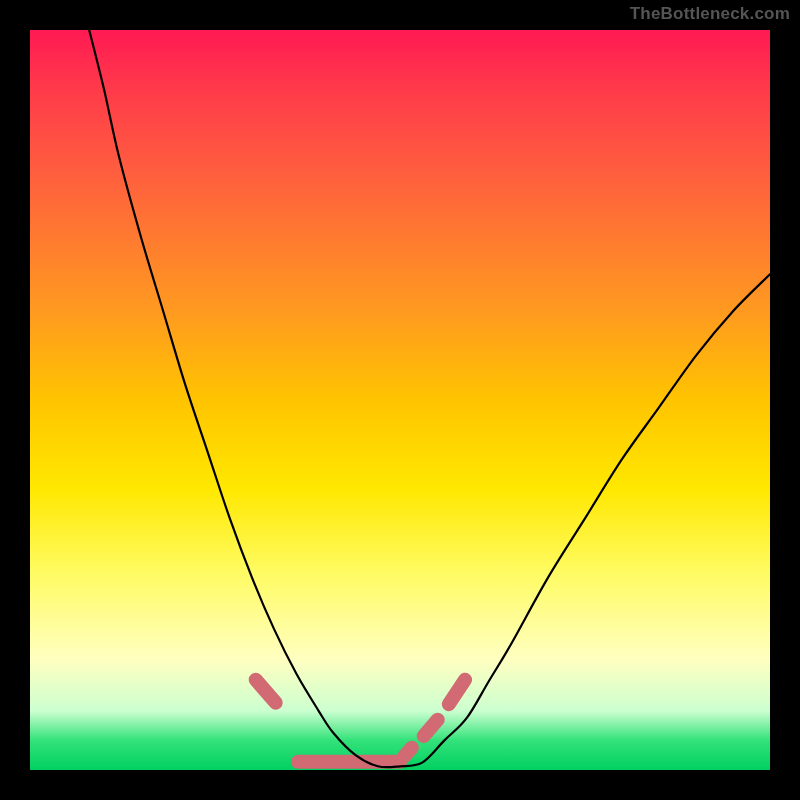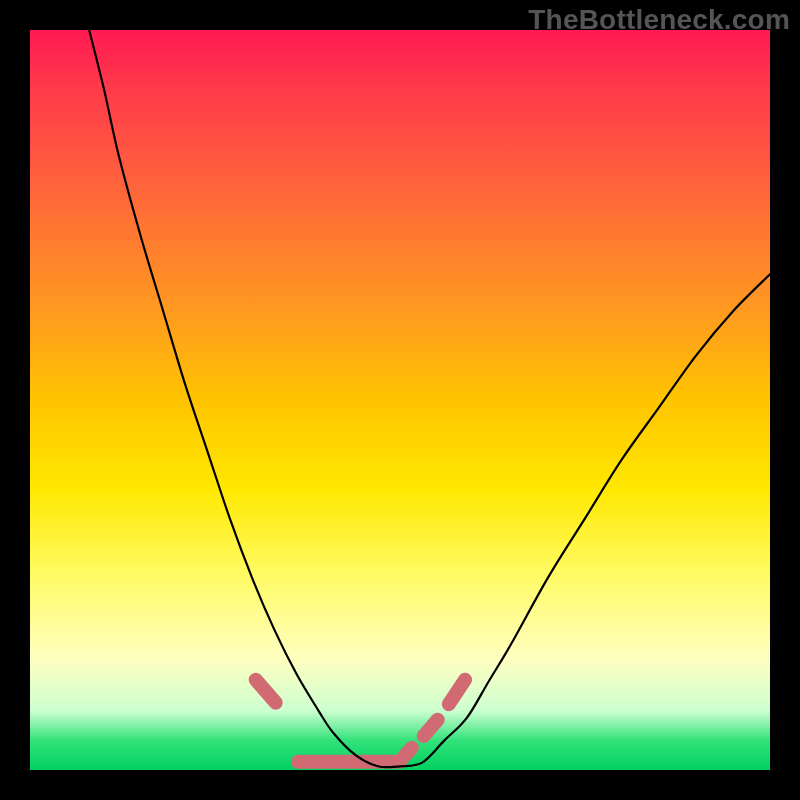--- a/index.html
+++ b/index.html
@@ -7,21 +7,21 @@
   .frame {
     position: relative;
     width: 800px;
     height: 800px;
     background: #000;
   }
   .watermark {
     position: absolute;
     top: 4px;
     right: 10px;
-    font-size: 28px;
+    font-size: 17px;
     font-weight: 600;
     color: #555;
     letter-spacing: 0.2px;
   }
   .plot-area {
     position: absolute;
     left: 30px;
     top: 30px;
     width: 740px;
     height: 740px;

